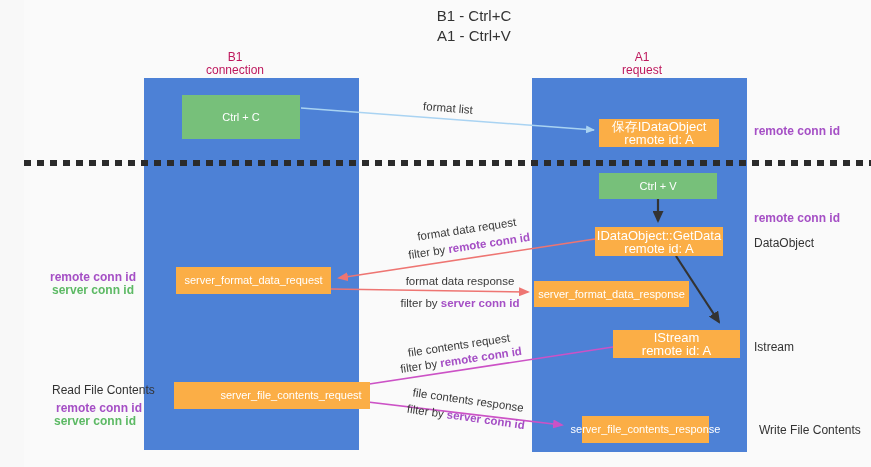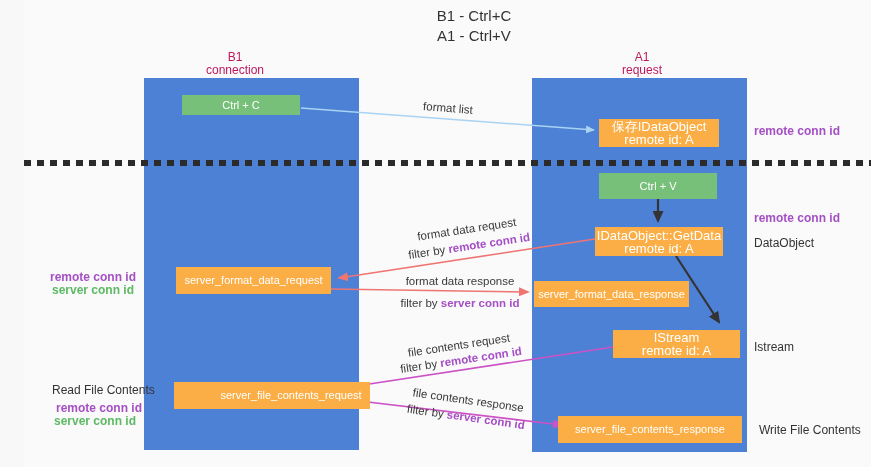--- a/index.html
+++ b/index.html
@@ -65,21 +65,21 @@
     <line x1="634" y1="199" x2="634" y2="221" stroke="#333333" stroke-width="2.2" marker-end="url(#m-black)"></line>
     <line x1="571" y1="239" x2="315" y2="278" stroke="#ee7572" stroke-width="1.6" marker-end="url(#m-salmon)"></line>
     <line x1="307" y1="289" x2="504" y2="292" stroke="#ee7572" stroke-width="1.6" marker-end="url(#m-salmon)"></line>
     <line x1="652" y1="256" x2="695" y2="322" stroke="#333333" stroke-width="2.2" marker-end="url(#m-black)"></line>
     <line x1="589" y1="347" x2="319" y2="388" stroke="#cc52c6" stroke-width="1.6" marker-end="url(#m-magenta)"></line>
     <line x1="310" y1="398" x2="538" y2="425" stroke="#cc52c6" stroke-width="1.6" marker-end="url(#m-magenta)"></line>
   </svg>
 
   <div class="abs dashline"></div>
 
-  <div class="abs box green" style="left:158px;top:95px;width:118px;height:20px;">
+  <div class="abs box green" style="left:158px;top:95px;width:118px;height:44px;">
     <div>Ctrl + C</div>
   </div>
 
   <div class="abs box orange" style="left:575px;top:119px;width:120px;height:28px;">
     <div class="l2">保存IDataObject</div>
     <div class="l2">remote id: A</div>
   </div>
 
   <div class="abs box green" style="left:575px;top:173px;width:118px;height:26px;">
     <div>Ctrl + V</div>
@@ -100,21 +100,21 @@
 
   <div class="abs box orange" style="left:589px;top:330px;width:127px;height:28px;">
     <div class="l2">IStream</div>
     <div class="l2">remote id: A</div>
   </div>
 
   <div class="abs box orange" style="left:150px;top:382px;width:158px;height:27px;padding-left:38px;">
     <div>server_file_contents_request</div>
   </div>
 
-  <div class="abs box orange" style="left:534px;top:416px;width:184px;height:27px;">
+  <div class="abs box orange" style="left:558px;top:416px;width:127px;height:27px;">
     <div>server_file_contents_response</div>
   </div>
 
   <div class="abs ann purple" style="left:730px;top:124px;">remote conn id</div>
   <div class="abs ann purple" style="left:730px;top:211px;">remote conn id</div>
   <div class="abs ann" style="left:730px;top:236px;">DataObject</div>
   <div class="abs ann" style="left:730px;top:340px;">Istream</div>
   <div class="abs ann" style="left:735px;top:423px;">Write File Contents</div>
 
   <div class="abs ann purple" style="left:26px;top:270px;">remote conn id</div>

